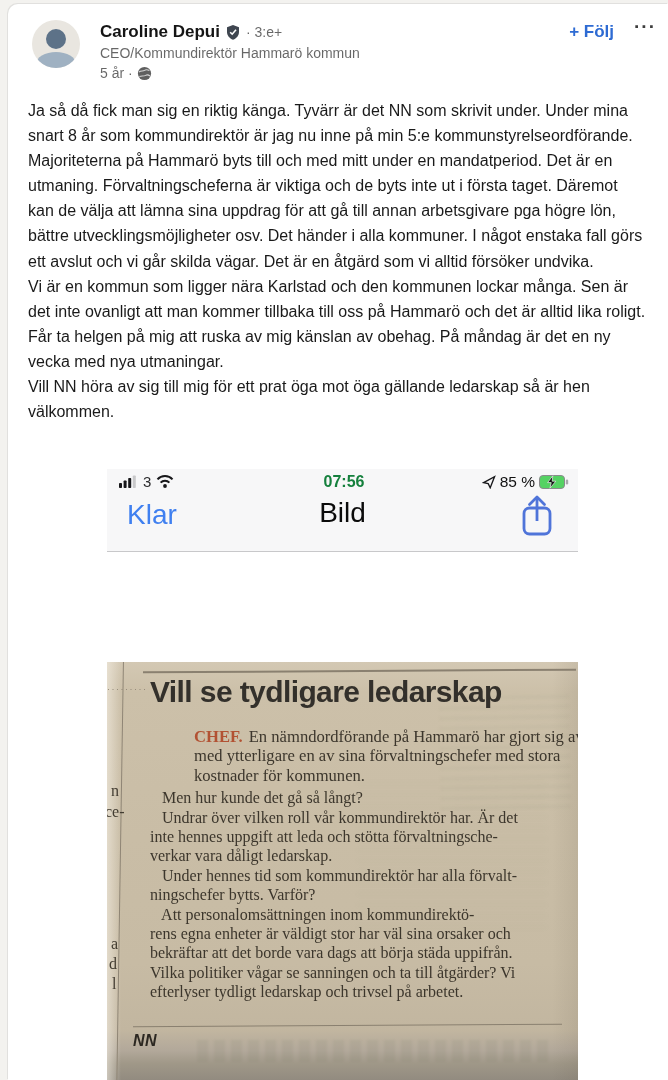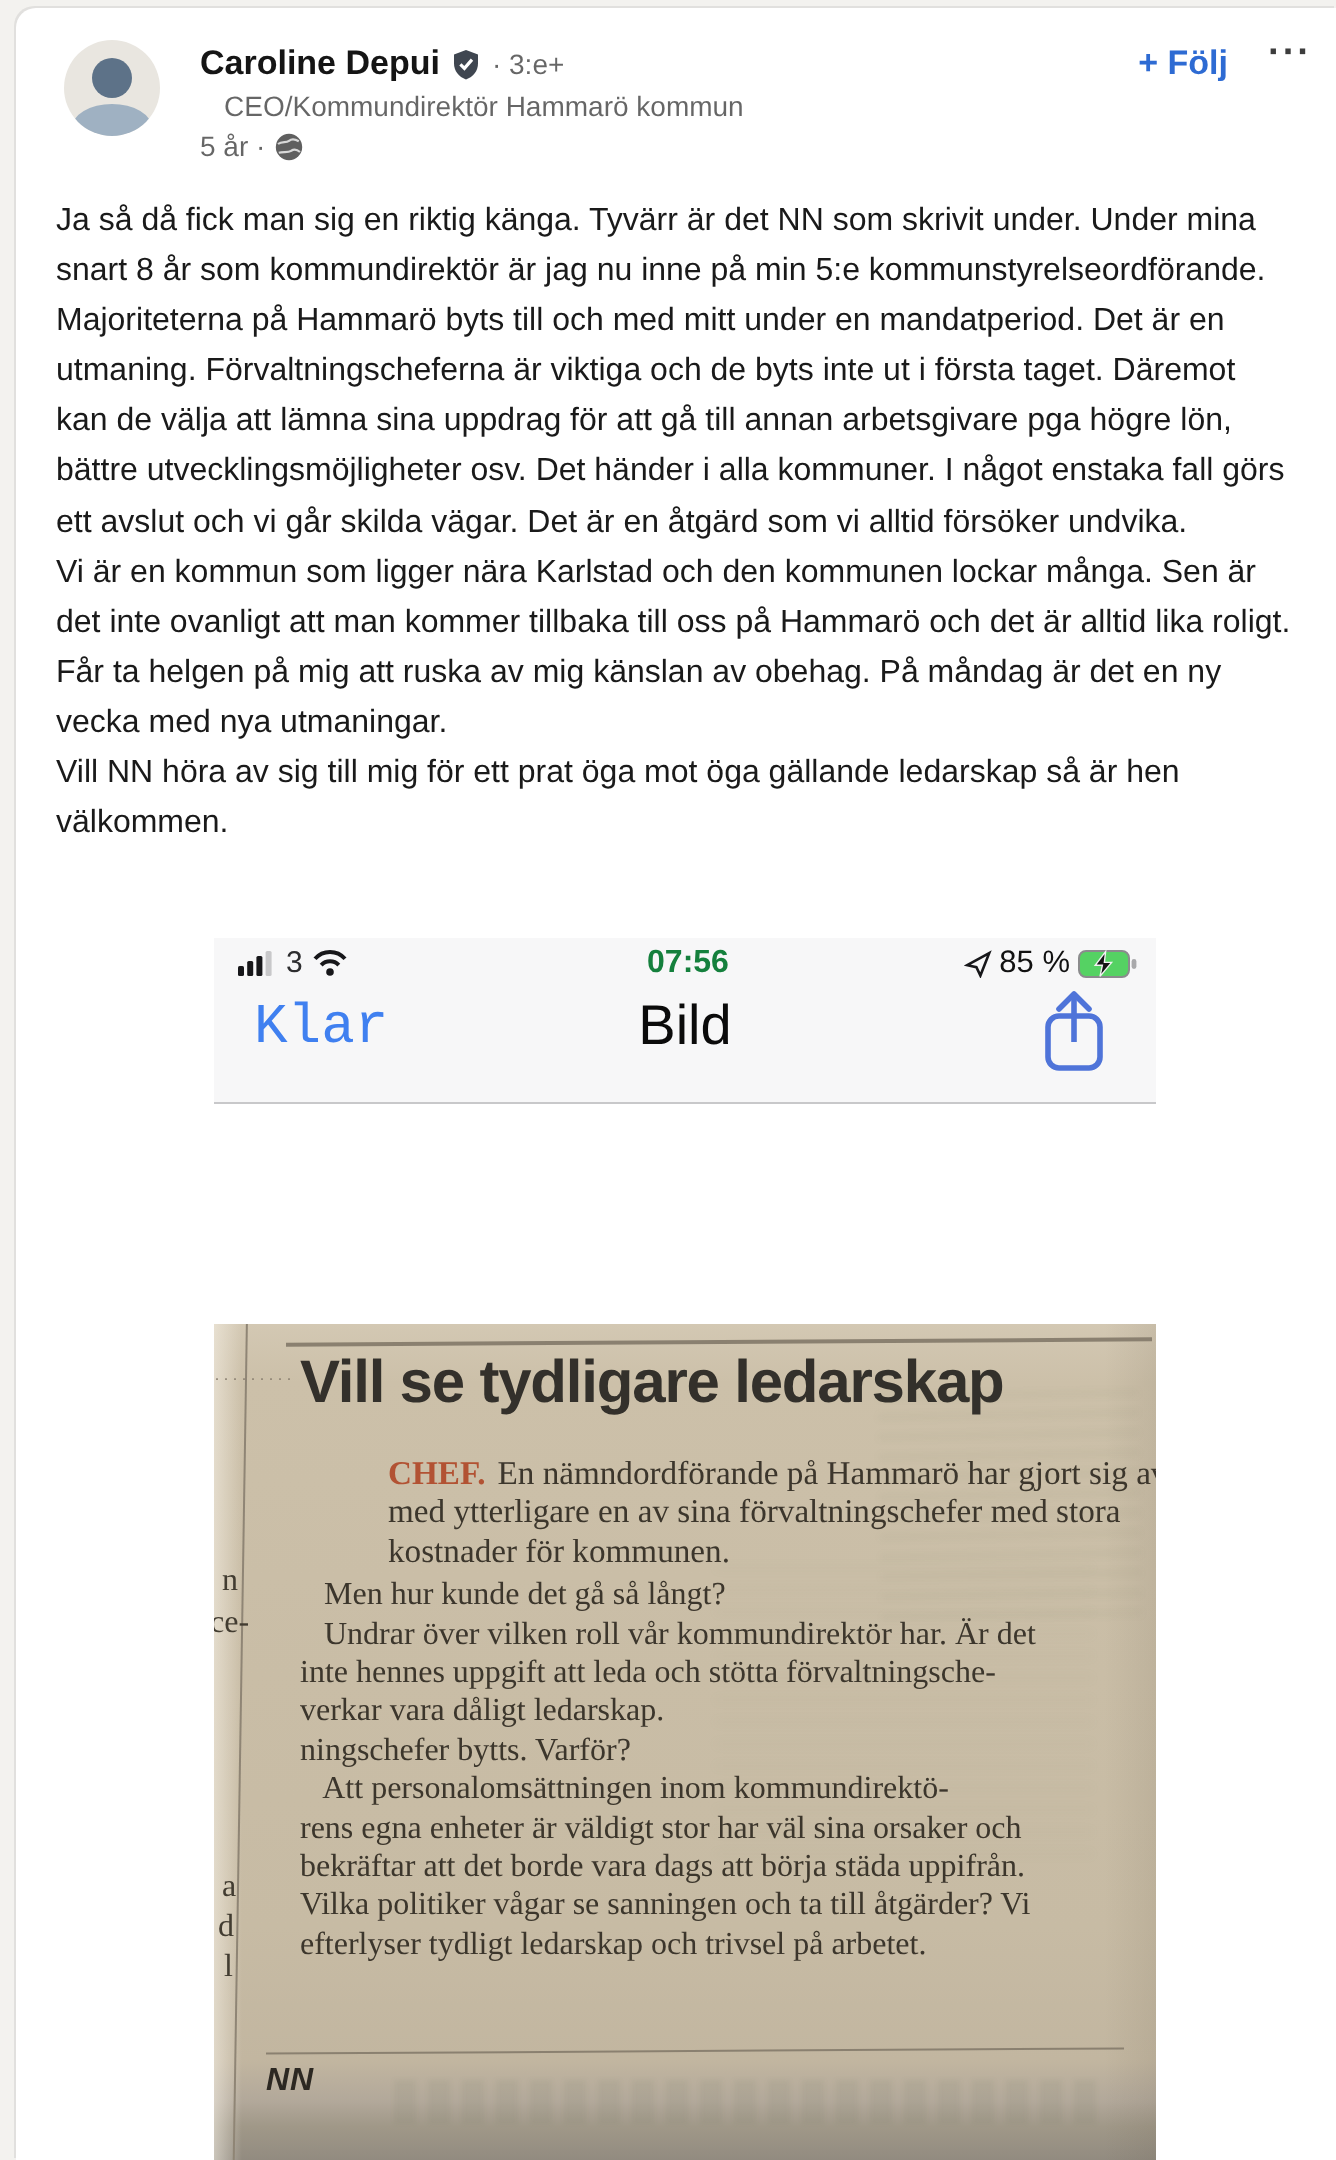--- a/index.html
+++ b/index.html
@@ -10,41 +10,41 @@
         border-top-left-radius:10px;box-shadow:-1px -1px 0 rgba(0,0,0,0.07);}
 
   
   .avatar{position:absolute;left:24px;top:16px;width:48px;height:48px;border-radius:50%;
           background:#e9e6e0;overflow:hidden;}
   .avatar .head{position:absolute;left:14px;top:9px;width:20px;height:20px;border-radius:50%;background:#5d7288;}
   .avatar .shoulders{position:absolute;left:4px;bottom:-8px;width:40px;height:24px;border-radius:50%;background:#9fb1c2;}
   .name-row{position:absolute;left:92px;top:18px;display:flex;align-items:center;gap:5px;white-space:nowrap;}
   .author-name{font-size:17px;font-weight:700;color:#151515;}
   .degree{font-size:14px;color:rgba(0,0,0,0.6);}
-  .author-headline{position:absolute;left:92px;top:41px;font-size:14px;color:rgba(0,0,0,0.6);white-space:nowrap;margin-left:12px;}
+  .author-headline{position:absolute;left:92px;top:41px;font-size:14px;color:rgba(0,0,0,0.6);white-space:nowrap;}
   .meta-row{position:absolute;left:92px;top:61px;display:flex;align-items:center;gap:4px;
             font-size:14px;color:rgba(0,0,0,0.6);}
   .follow-btn{position:absolute;right:54px;top:18px;font-size:17px;font-weight:700;color:#2e6bd3;cursor:pointer;}
   .more-btn{position:absolute;right:12px;top:12px;font-size:19px;font-weight:700;color:#3d3d3d;
             letter-spacing:1px;cursor:pointer;}
 
   
   .post-text{position:absolute;left:20px;top:94px;width:618px;font-size:16px;line-height:25.1px;color:#1a1a1a;}
   .post-text p{margin:0;}
 
   
   .embed{position:absolute;left:99px;top:465px;width:471px;height:611px;cursor:pointer;}
   .statusbar{position:relative;width:100%;height:83px;background:#f7f7f8;border-bottom:1px solid #c8c8ca;}
   .sb-row1{position:absolute;left:12px;right:9px;top:4px;height:20px;}
   .sb-left{position:absolute;left:0;top:0;display:flex;align-items:center;gap:5px;}
   .carrier{font-size:15px;color:#2d2d2f;}
   .sb-time{position:absolute;left:0;right:0;top:0;text-align:center;font-size:16px;font-weight:600;color:#15803d;}
   .sb-right{position:absolute;right:0;top:0;display:flex;align-items:center;gap:4px;}
   .batt-pct{font-size:15.5px;color:#111;}
-  .nav-done{position:absolute;left:20px;top:30px;font-size:28px;color:#4080f0;cursor:pointer;font-family:Liberation Mono, monospace;}
+  .nav-done{position:absolute;left:20px;top:30px;font-size:28px;color:#4080f0;cursor:pointer;}
   .nav-title{position:absolute;left:0;right:0;top:28px;text-align:center;font-size:28px;font-weight:400;color:#0b0b0b;}
   .share-btn{position:absolute;right:22px;top:24px;cursor:pointer;}
   .photo-gap{width:100%;height:110px;background:#ffffff;}
 
   
   .np-photo{position:relative;width:100%;height:418px;overflow:hidden;
     background:linear-gradient(180deg,#d3c8b3 0%,#ccc0a9 7%,#c9bda6 42%,#c7bba4 72%,#c2b6a0 88%,#b2a89a 93%,#a09888 96%,#928b80 100%);}
   .np-photo::before{content:"";position:absolute;inset:0;
     background:linear-gradient(90deg,rgba(248,243,233,0.55) 0,rgba(248,243,233,0) 14px),
                linear-gradient(270deg,rgba(60,50,35,0.08) 0,rgba(60,50,35,0) 26px);}
@@ -193,20 +193,21 @@
 
         <div class="np-text">
           <div class="np-line lead"><span class="kicker">CHEF.</span><span>En nämndordförande på Hammarö har gjort sig av</span></div>
           <div class="np-line lead">med ytterligare en av sina förvaltningschefer med stora</div>
           <div class="np-line lead">kostnader för kommunen.</div>
           <div style="margin-top:3px;">
               <div class="np-line">   Men hur kunde det gå så långt?</div>
               <div class="np-line">   Undrar över vilken roll vår kommundirektör har. Är det</div>
               <div class="np-line">inte hennes uppgift att leda och stötta förvaltningsche-</div>
               <div class="np-line">verkar vara dåligt ledarskap.</div>
+              <div class="np-line">   Under hennes tid som kommundirektör har alla förvalt-</div>
               <div class="np-line">ningschefer bytts. Varför?</div>
               <div class="np-line">   Att personalomsättningen inom kommundirektö-</div>
               <div class="np-line">rens egna enheter är väldigt stor har väl sina orsaker och</div>
               <div class="np-line">bekräftar att det borde vara dags att börja städa uppifrån.</div>
               <div class="np-line">Vilka politiker vågar se sanningen och ta till åtgärder? Vi</div>
               <div class="np-line">efterlyser tydligt ledarskap och trivsel på arbetet.</div>
             </div>
         </div>
 
         <div class="sig-rule"></div>

